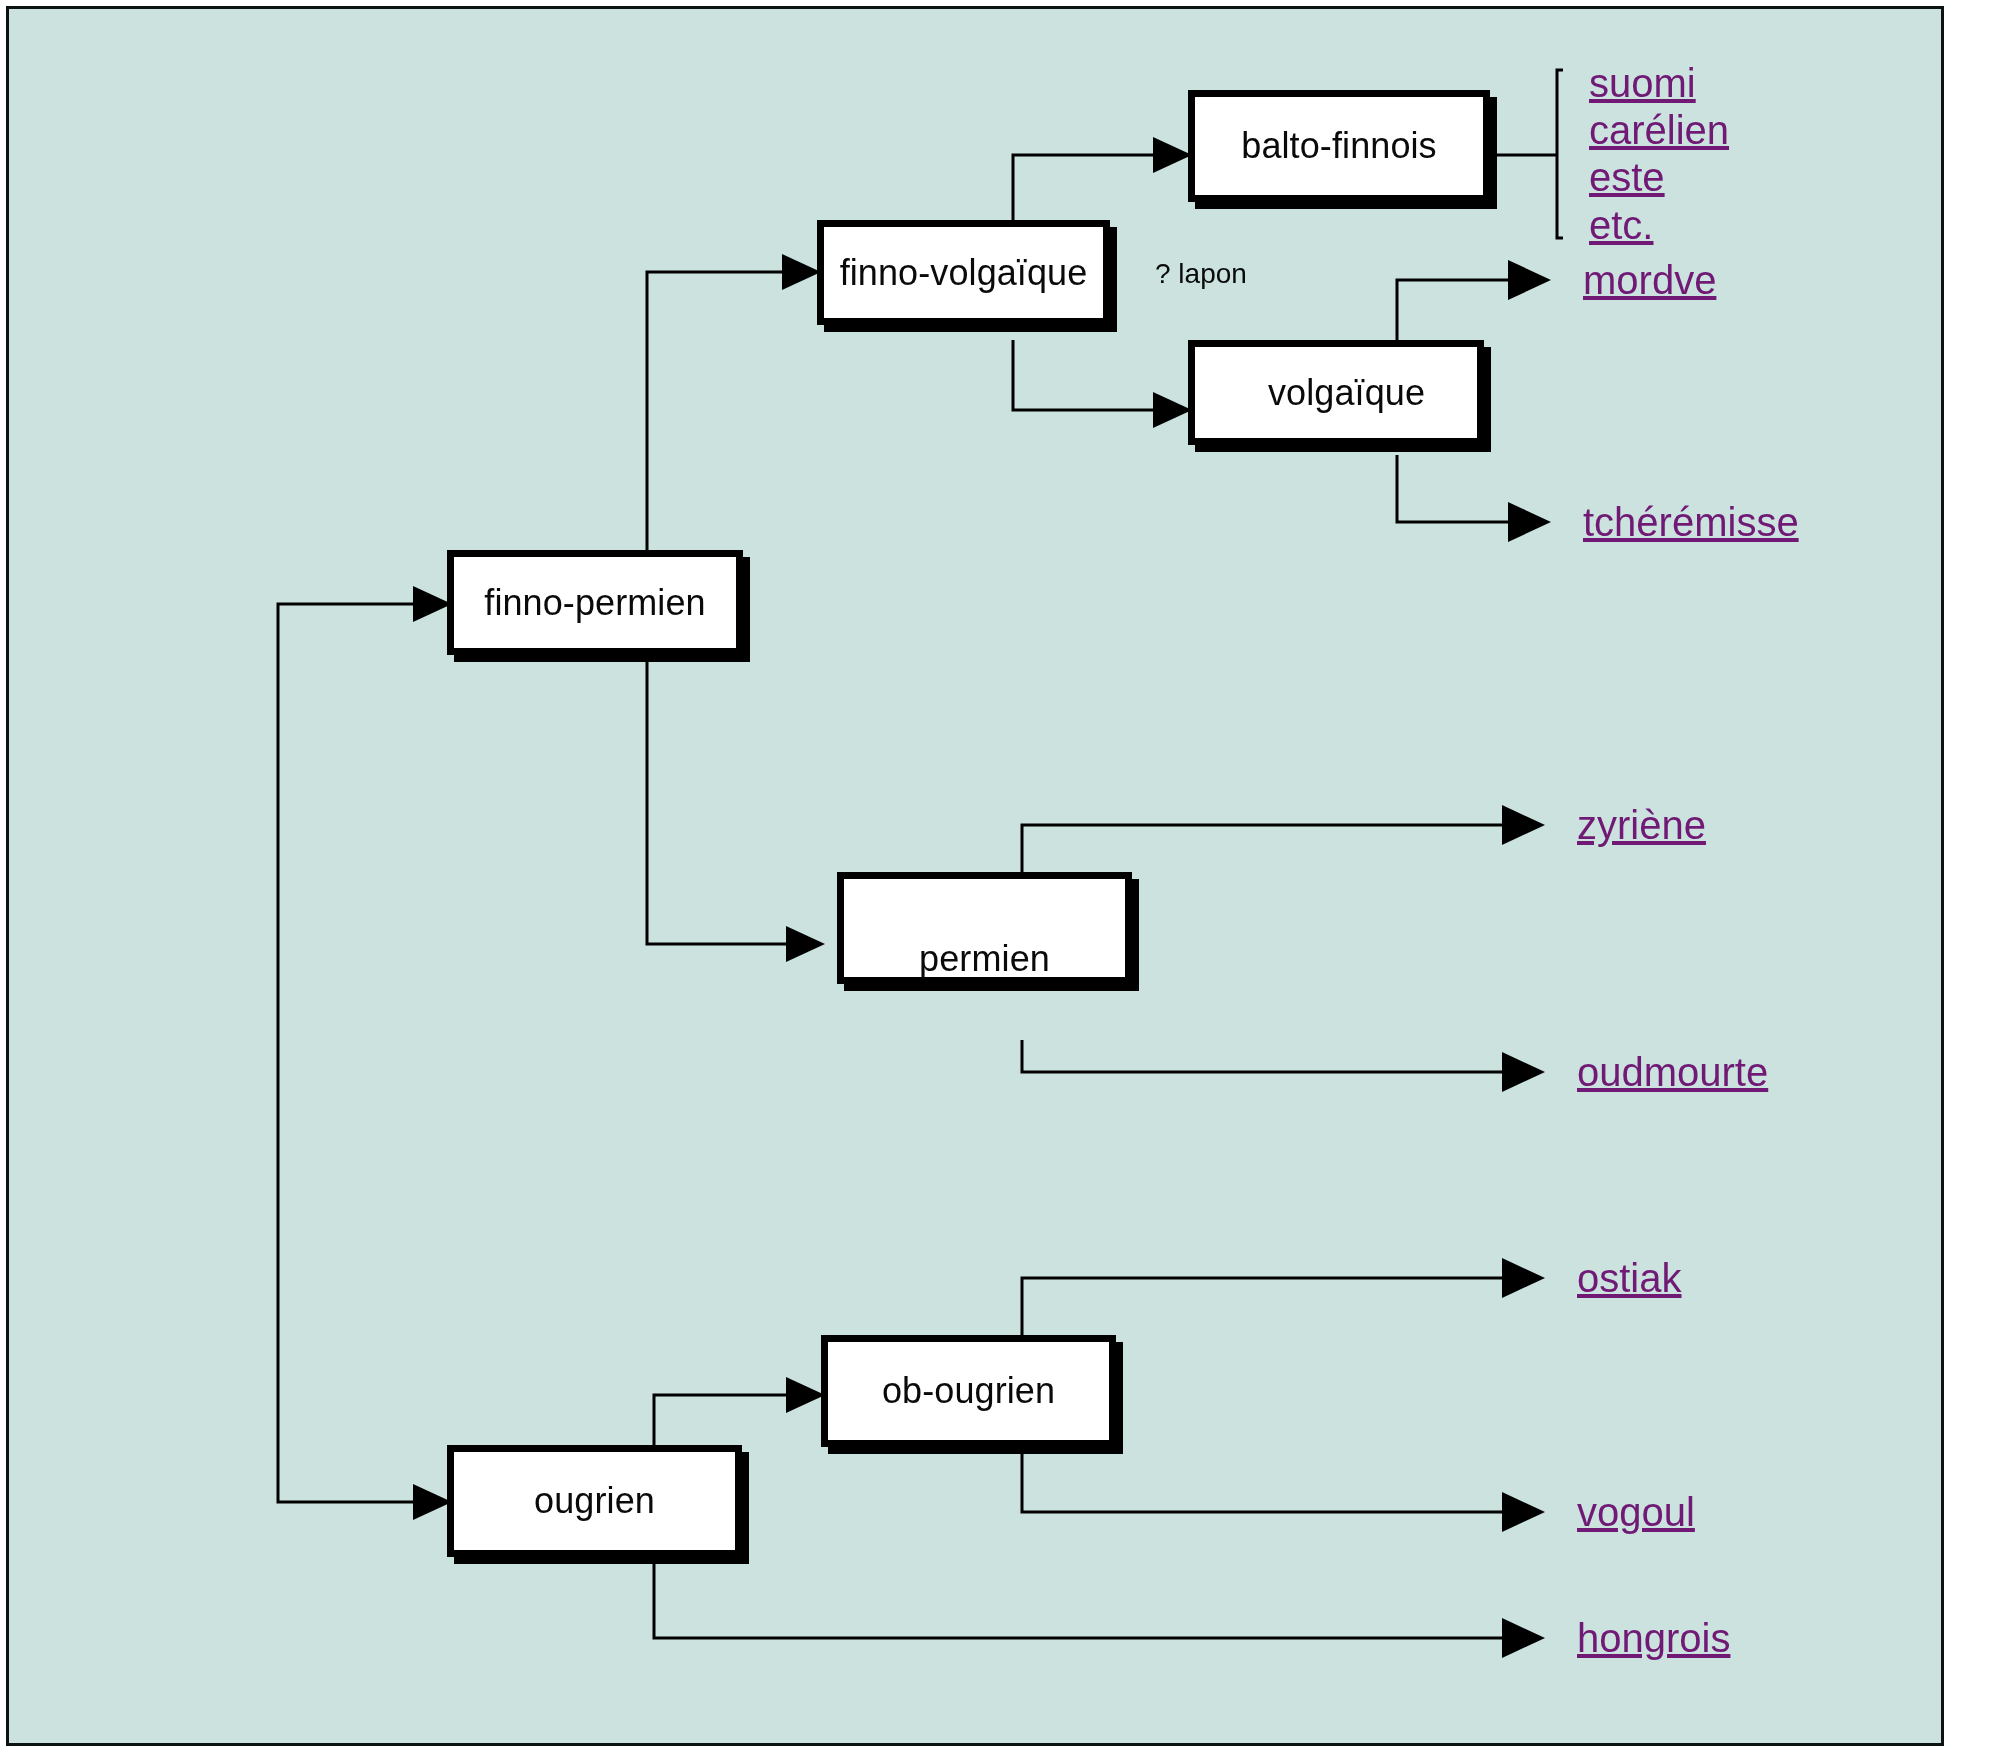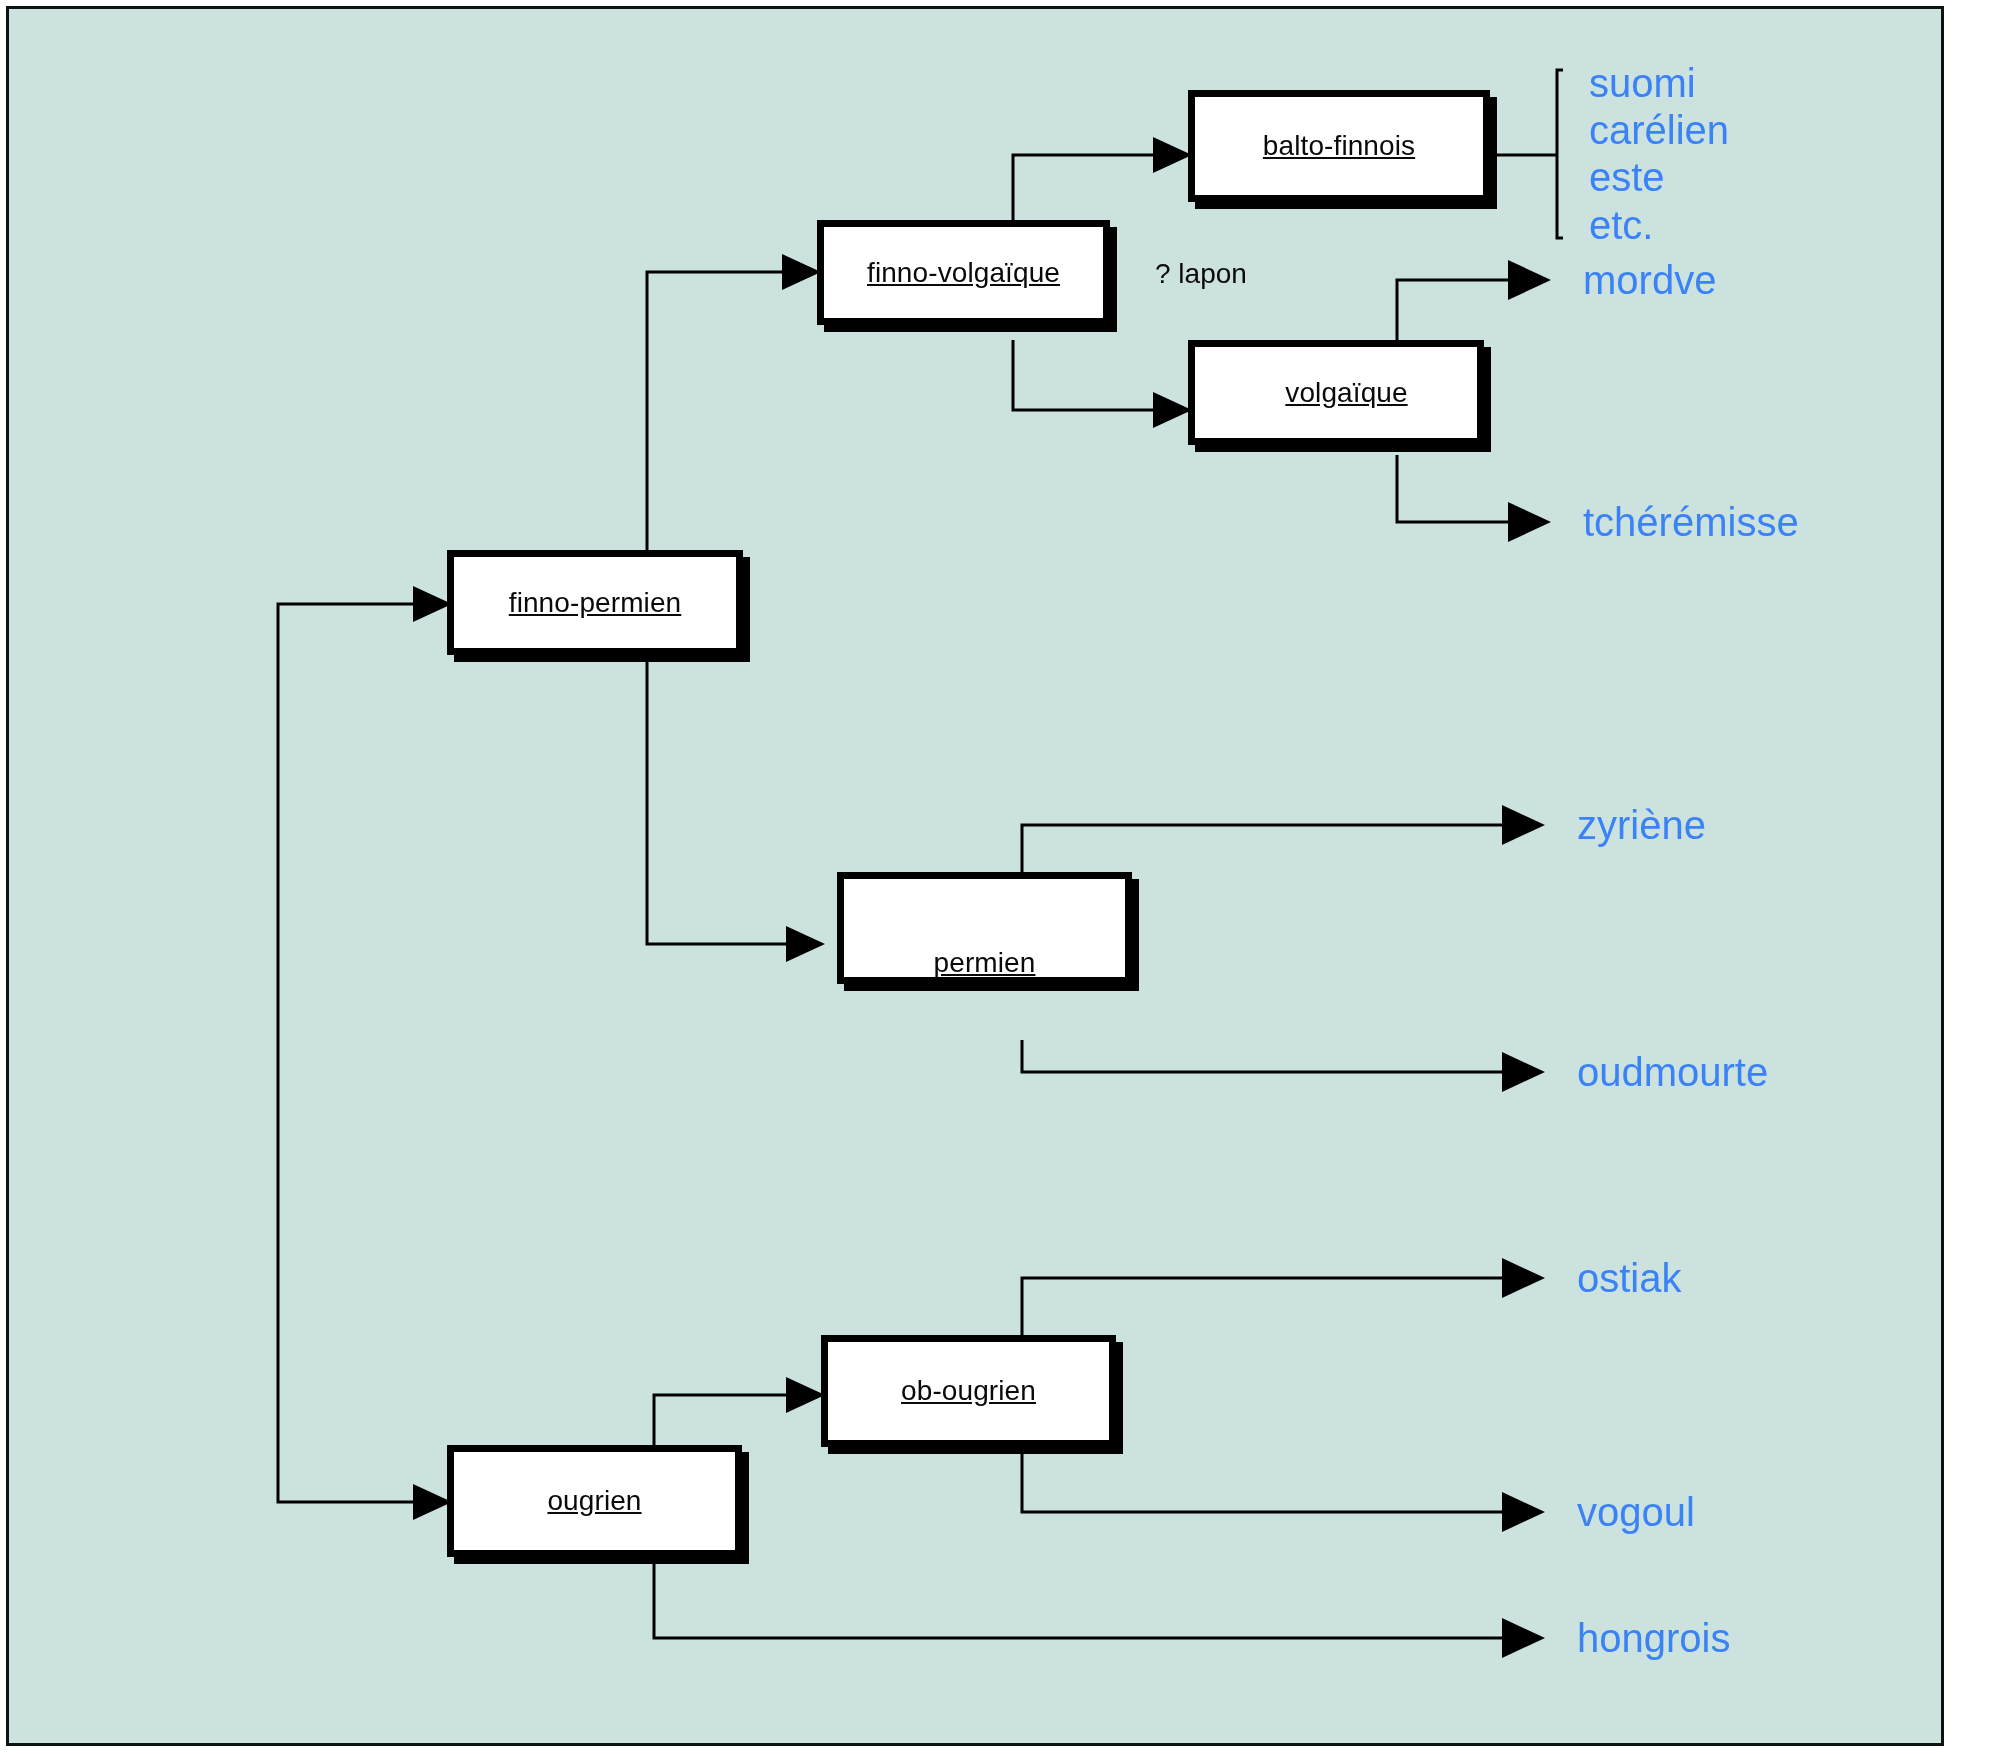--- a/index.html
+++ b/index.html
@@ -39,36 +39,36 @@
     background: #ffffff;
     border: 7px solid #000000;
     box-sizing: border-box;
     box-shadow: 7px 7px 0 0 #000000;
     display: flex;
     align-items: center;
     justify-content: center;
     z-index: 6;
   }
   .node .node-label {
-    font-size: 28px;
+    font-size: 36px;
     color: #0a0a0a;
     line-height: 1;
     white-space: nowrap;
     letter-spacing: 0.1px;
-    text-decoration: underline;
   }
 
   
   .leaf {
     position: absolute;
     font-size: 40px;
-    color: #3b82f6;
+    color: #701a75;
     white-space: nowrap;
     line-height: 1.14;
     z-index: 5;
+    text-decoration: underline;
   }
   .leaf.multi {
     line-height: 1.18;
   }
   .leaf .leaf-line { display: block; }
 
   .note {
     position: absolute;
     font-size: 28px;
     color: #0a0a0a;

